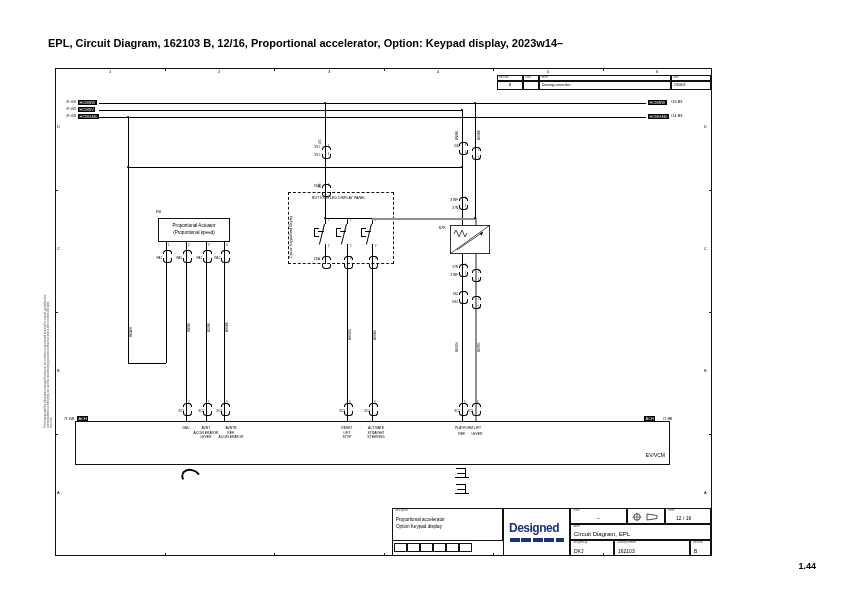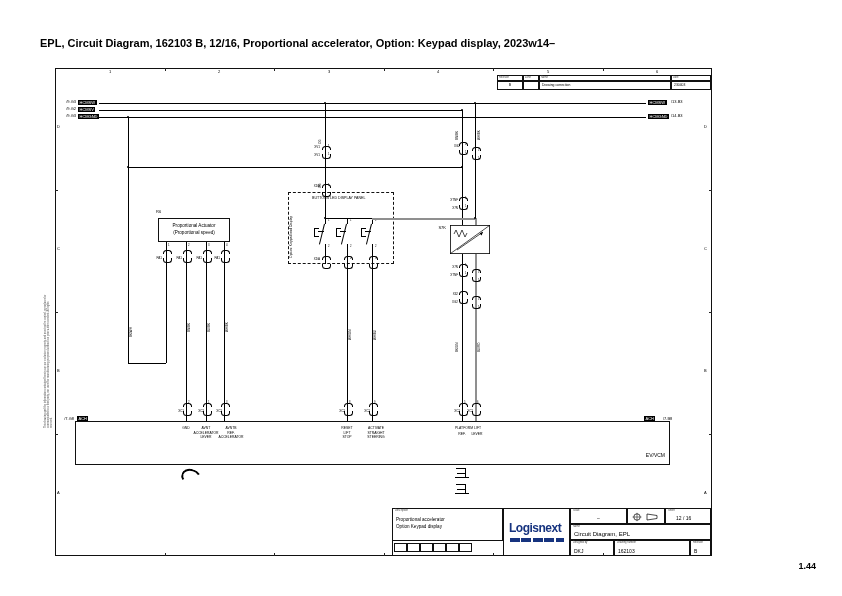--- a/index.html
+++ b/index.html
@@ -13,21 +13,21 @@
   .box{position:absolute;border:0.8px solid #111;box-sizing:border-box;background:#fff}
   .nob{background:transparent}
   .cellh{position:absolute;font-size:2.6px;color:#444;white-space:nowrap;line-height:1}
   .bar{position:absolute;background:#000}
 </style>
 </head>
 <body>
 
 <div id="sch" style="position:absolute;left:0;top:0;width:842px;height:596px">
 
-  <span class="t f11 b" style="left:40px;top:37px">EPL, Circuit Diagram, 162103 B, 12/16, Proportional accelerator, Option: Keypad display, 2023w14–</span>
+  <span class="t f11 b" style="left:48px;top:37px">EPL, Circuit Diagram, 162103 B, 12/16, Proportional accelerator, Option: Keypad display, 2023w14–</span>
   <span class="t f9 b r" style="left:770px;top:561px;width:46px">1.44</span>
 
   <div class="box" style="left:55px;top:68px;width:657px;height:488px"></div>
   <span class="t f4 c" style="left:106px;top:70px;width:8px">1</span>
   <span class="t f4 c" style="left:215px;top:70px;width:8px">2</span>
   <span class="t f4 c" style="left:325px;top:70px;width:8px">3</span>
   <span class="t f4 c" style="left:434px;top:70px;width:8px">4</span>
   <span class="t f4 c" style="left:544px;top:70px;width:8px">5</span>
   <span class="t f4 c" style="left:653px;top:70px;width:8px">6</span>
   <span class="t f4" style="left:57px;top:125px">D</span>
@@ -210,21 +210,21 @@
     <span class="t f46" style="left:3px;top:8px">Proportional accelerator</span>
     <span class="t f46" style="left:3px;top:15px">Option Keypad display</span>
   </div>
   <div class="box" style="left:394px;top:543px;width:13px;height:9px"></div>
   <div class="box" style="left:407px;top:543px;width:13px;height:9px"></div>
   <div class="box" style="left:420px;top:543px;width:13px;height:9px"></div>
   <div class="box" style="left:433px;top:543px;width:13px;height:9px"></div>
   <div class="box" style="left:446px;top:543px;width:13px;height:9px"></div>
   <div class="box" style="left:459px;top:543px;width:13px;height:9px"></div>
   <div class="box" style="left:503px;top:508px;width:67px;height:48px">
-    <span class="t b" style="left:5px;top:13px;font-size:12px;color:#16337f;letter-spacing:-0.5px">Logisnext</span>
+    <span class="t b" style="left:5px;top:13px;font-size:12px;color:#16337f;letter-spacing:-0.5px">Designed</span>
     <div style="position:absolute;left:6px;top:29px;width:54px;height:4px;background:repeating-linear-gradient(90deg,#16337f 0 10px,#fff 10px 11.5px)"></div>
   </div>
   <div class="box" style="left:570px;top:508px;width:57px;height:16px">
     <span class="cellh" style="left:2px;top:1px">Scale</span>
     <span class="t f5 c" style="left:0;top:7px;width:55px">–</span>
   </div>
   <div class="box" style="left:627px;top:508px;width:38px;height:16px">
     <svg style="position:absolute;left:4px;top:3px" width="30" height="10" viewBox="0 0 30 10">
       <circle cx="5" cy="5" r="3.2" fill="none" stroke="#000" stroke-width="0.7"></circle>
       <line x1="0.5" y1="5" x2="9.5" y2="5" stroke="#000" stroke-width="0.5"></line>

